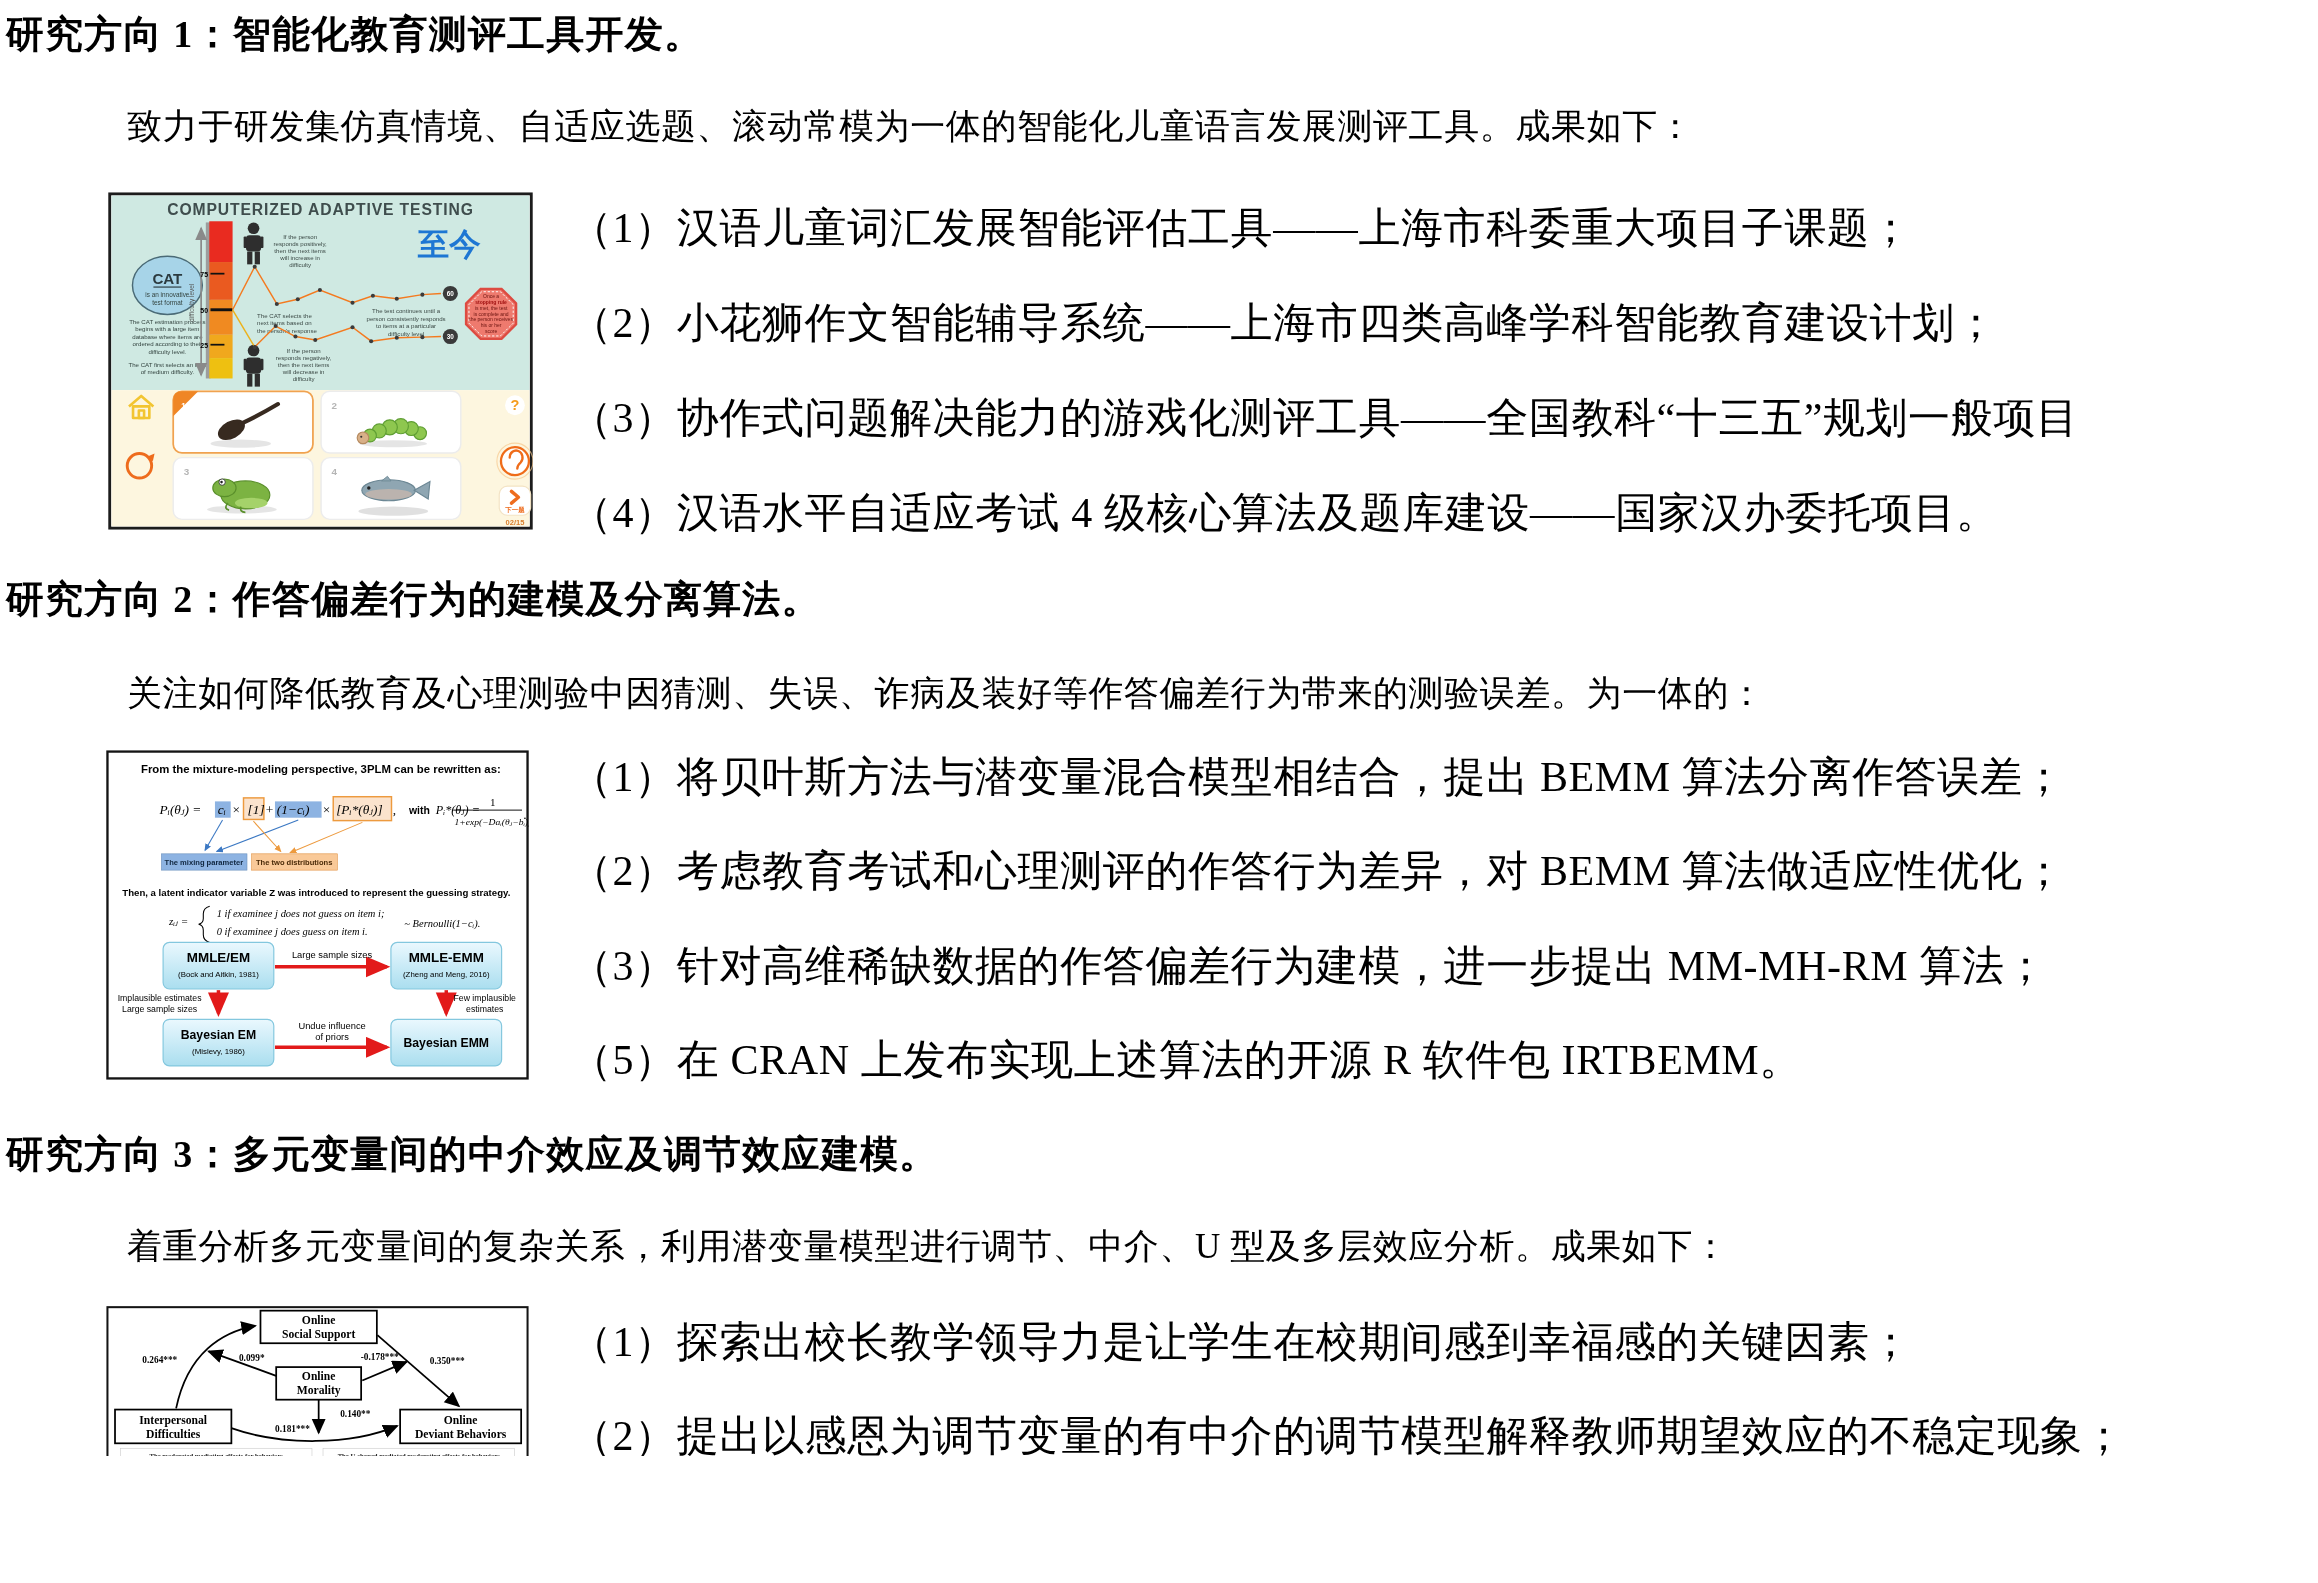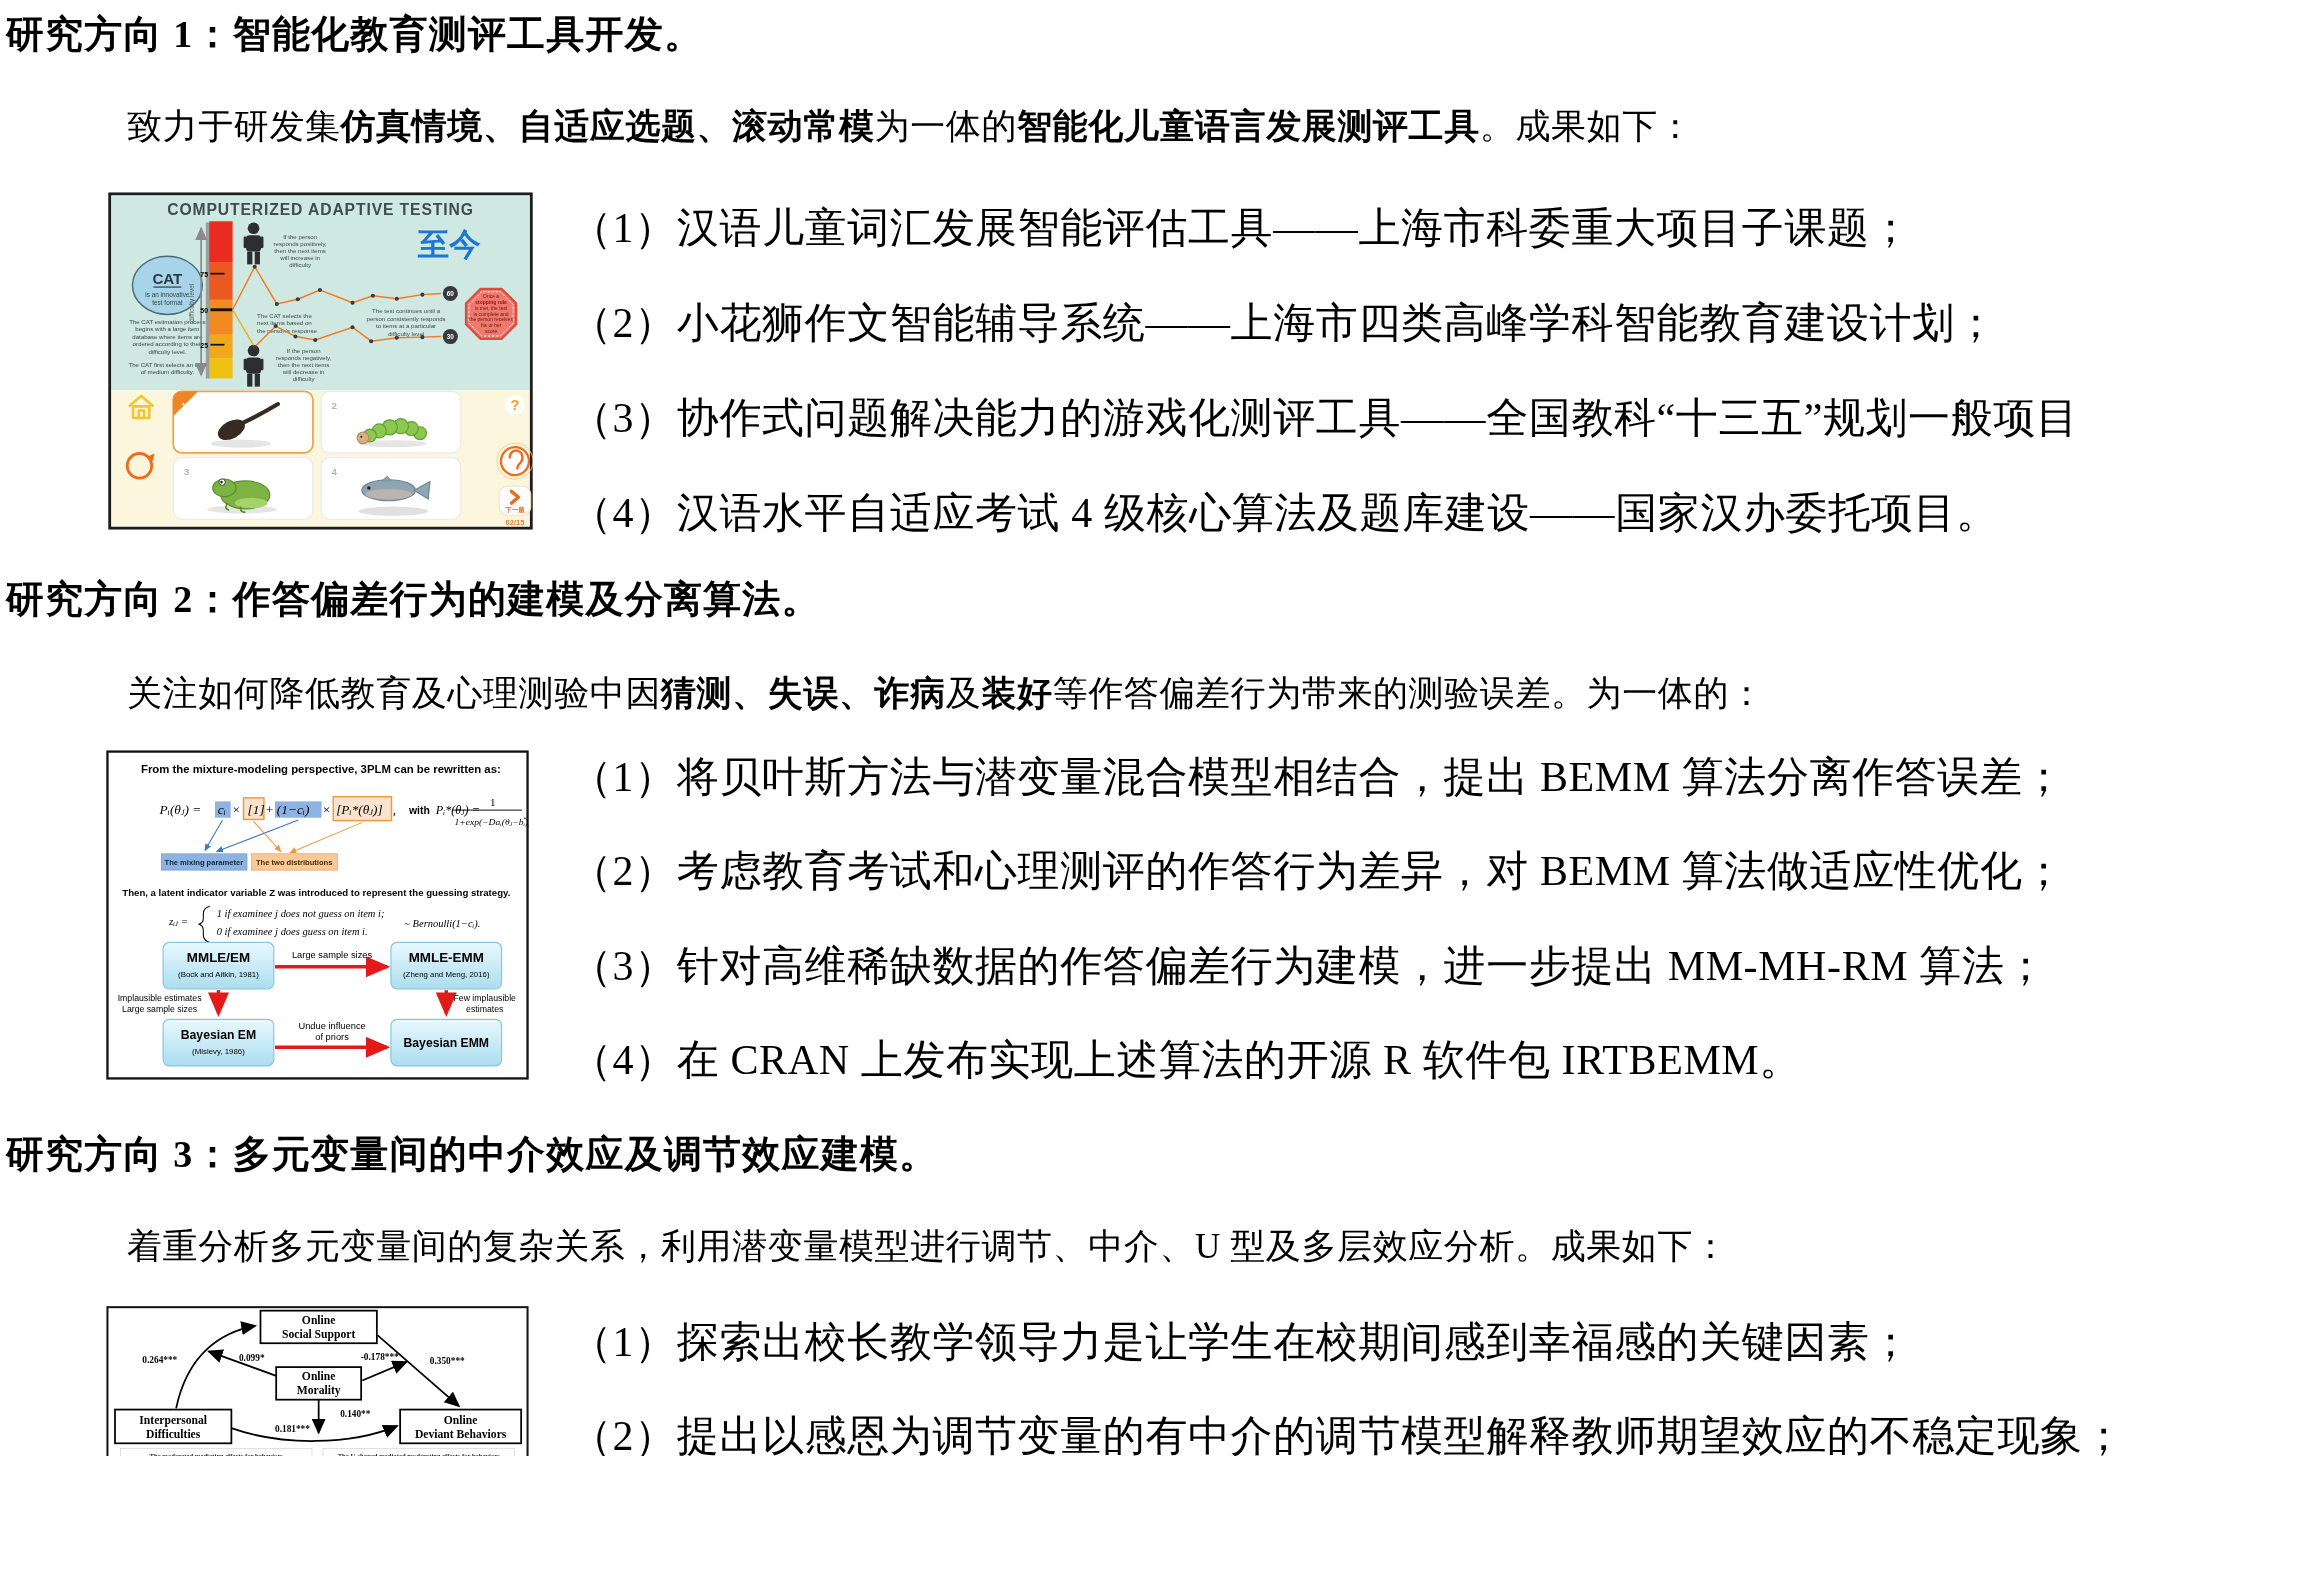--- a/index.html
+++ b/index.html
@@ -1,20 +1,20 @@
 <!DOCTYPE html>
 <html style="font-size:9.3px"><head>
 <meta charset="utf-8">
 <style>
   html,body{margin:0;padding:0;background:#ffffff;}
   .page{position:relative;width:2319px;height:1456px;background:#fff;overflow:hidden;
         font-family:"Liberation Serif","DejaVu Serif",serif;color:#000;}
   .h{position:absolute;left:5.8px;margin:0;font-size:38px;font-weight:bold;white-space:nowrap;letter-spacing:1.2px;}
   .para{position:absolute;left:127px;margin:0;font-size:35px;white-space:nowrap;letter-spacing:0.6px;}
-  .para b{font-weight:bold;}
+  .para b{font-weight:normal;}
   .item{position:absolute;left:570px;margin:0;font-size:42px;white-space:nowrap;letter-spacing:0.6px;}
   .fig{position:absolute;text-align:center;}
   svg{display:block;}
   .sans{font-family:"Liberation Sans","DejaVu Sans",sans-serif;}
   .serif{font-family:"Liberation Serif","DejaVu Serif",serif;}
   .it{font-style:italic;}
 </style>
 </head>
 <body>
 
@@ -203,21 +203,21 @@
     <text x="699" y="549" font-size="11" font-weight="bold" fill="#ee6c1d" text-anchor="middle">下一题</text>
     <text x="699" y="572" class="sans" font-size="13" font-weight="bold" fill="#d97f2e" text-anchor="middle">02/15</text>
   </svg>
   </div>
 
   <h1 class="h" style="top:574px">研究方向 2：作答偏差行为的建模及分离算法。</h1>
   <p class="para" style="top:670px"><span>关注如何降低教育及心理测验中因</span><b>猜测、失误、诈病</b><span>及</span><b>装好</b><span>等作答偏差行为带来的测验误差。为一体的：</span></p>
   <div class="item" style="top:749px">（1）将贝叶斯方法与潜变量混合模型相结合，提出 BEMM 算法分离作答误差；</div>
   <div class="item" style="top:843px">（2）考虑教育考试和心理测评的作答行为差异，对 BEMM 算法做适应性优化；</div>
   <div class="item" style="top:938px">（3）针对高维稀缺数据的作答偏差行为建模，进一步提出 MM-MH-RM 算法；</div>
-  <div class="item" style="top:1032px">（4）在 CRAN 上发布实现上述算法的开源 R 软件包 IRTBEMM。</div>
+  <div class="item" style="top:1032px">（5）在 CRAN 上发布实现上述算法的开源 R 软件包 IRTBEMM。</div>
 
   <div class="fig" style="left:106px;top:750px">
   <svg width="423" height="330" viewBox="0 0 726 566">
     <defs>
       <linearGradient id="bgrad" x1="0" y1="0" x2="0" y2="1">
         <stop offset="0" stop-color="#eaf8fe"></stop>
             <stop offset="1" stop-color="#aadeef"></stop>
       </linearGradient>
       <marker id="red" markerWidth="9" markerHeight="9" refX="6" refY="3" orient="auto">
             <path d="M0,0 L7,3 L0,6 z" fill="#e21a1a"></path>

